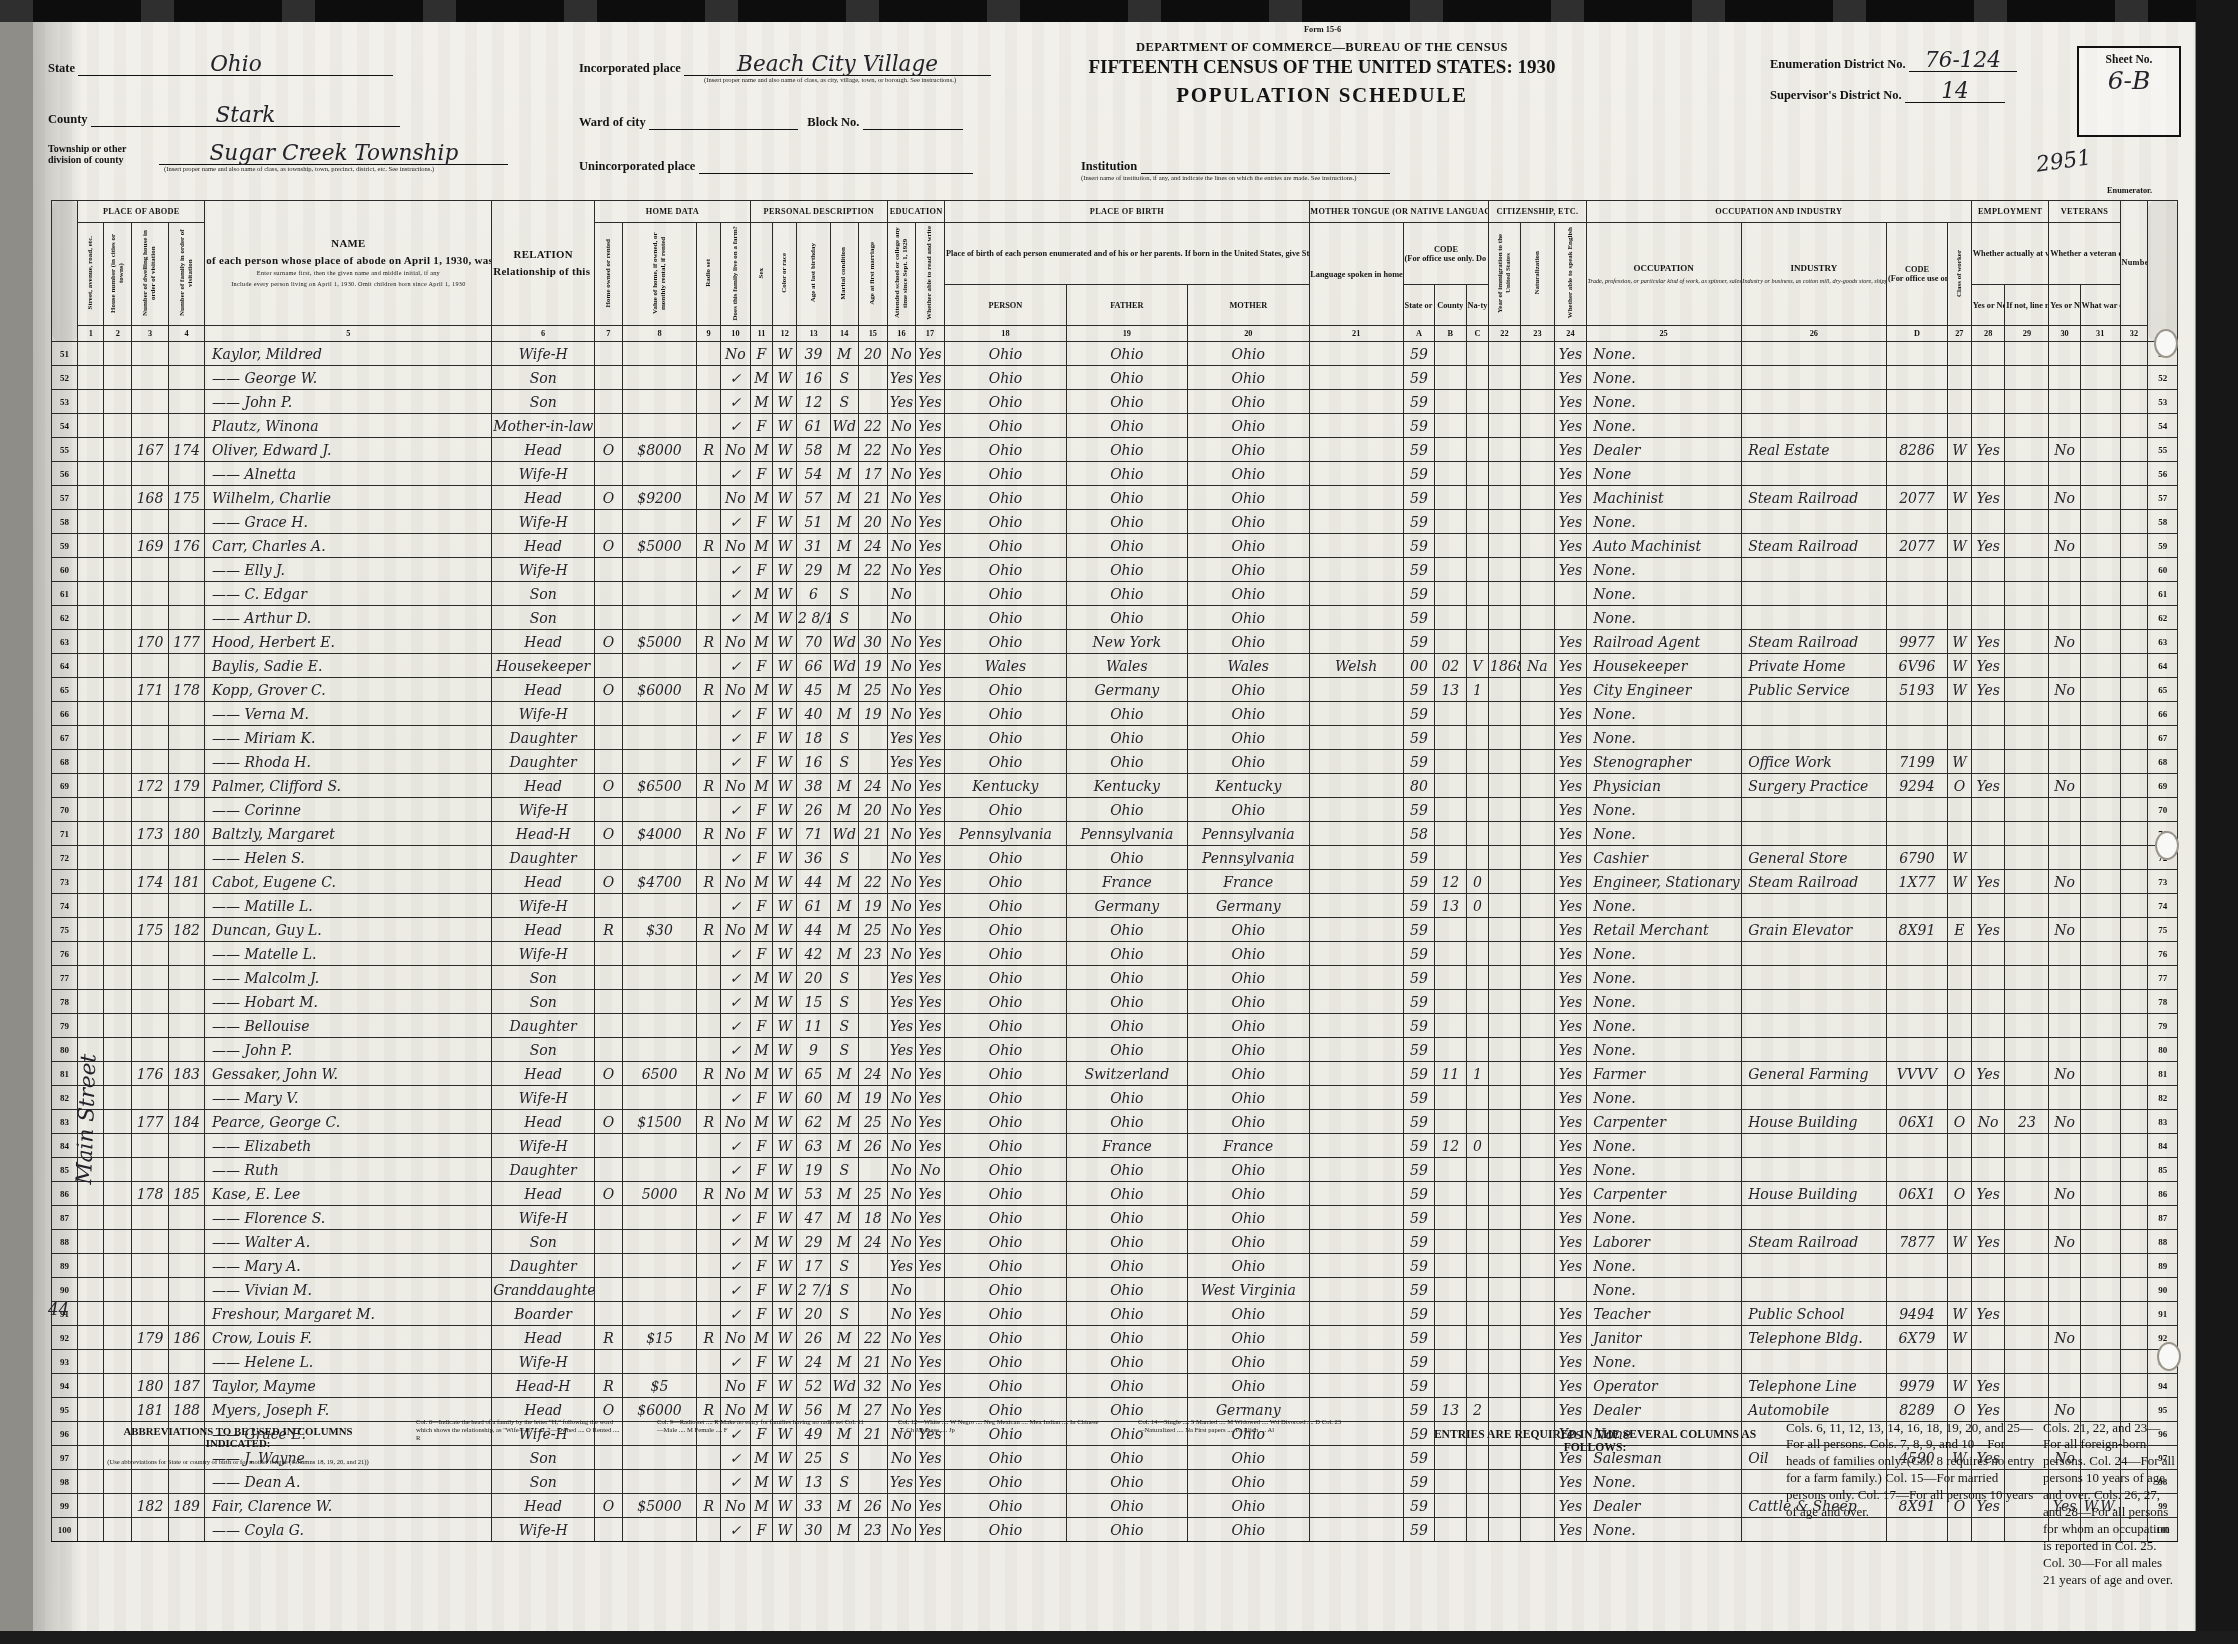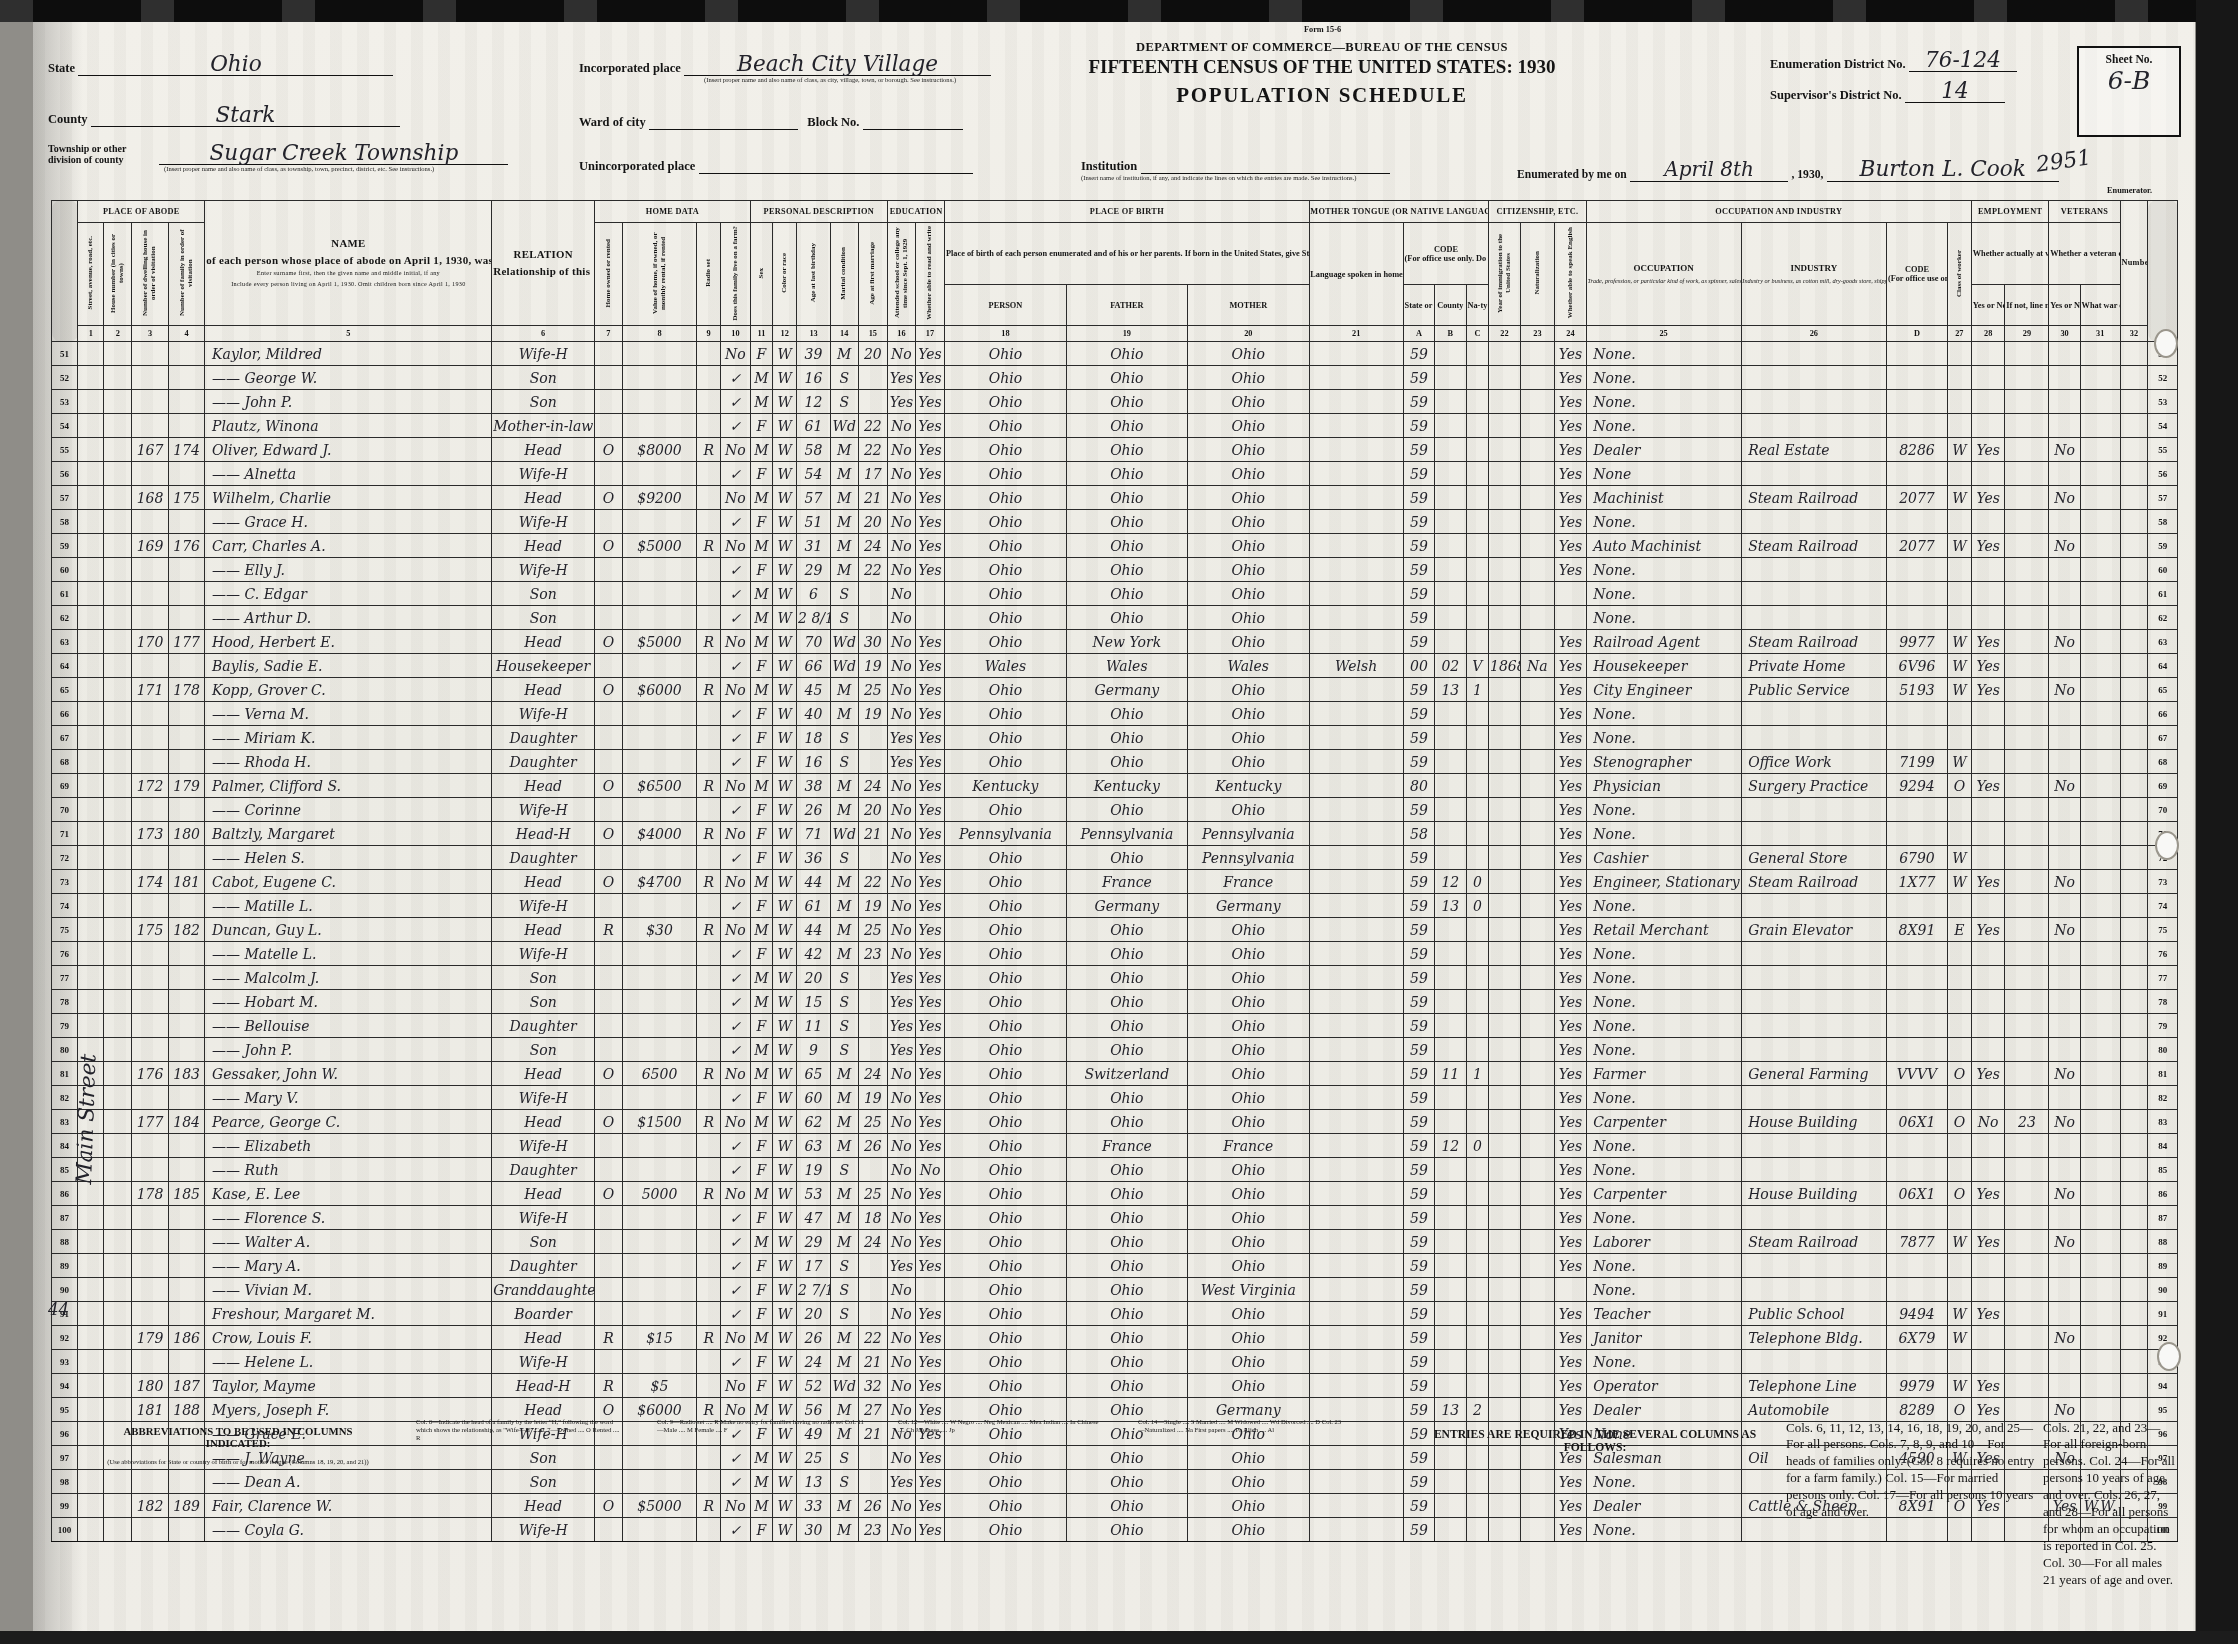--- a/index.html
+++ b/index.html
@@ -134,26 +134,20 @@
       </div>
       <div style="position:absolute;left:1722px;top:60px;">
         <span class="lbl">Supervisor's District No.</span>
         <span class="fline" style="width:100px;"><span class="hw fv">14</span></span>
       </div>
       <div class="sheetbox">
         <span class="lbl">Sheet No.</span>
         <span class="val hw">6-B</span>
       </div>
 
-      <div class="enum-line">
-        <span class="lbl">Enumerated by me on</span>
-        <span class="fline" style="width:158px;"><span class="hw" style="font-size:20px;">April 8th</span></span>
-        <span class="lbl">, 1930,</span>
-        <span class="fline" style="width:232px;"><span class="hw" style="font-size:21.6px;">Burton L. Cook</span></span>
-      </div>
       <div class="enum-suffix">Enumerator.</div>
       <div class="stamp-num hw">2951</div>
     </div>
 
     <table class="sched">
       <colgroup>
         <col style="width:25px">
           <col style="width:25px">
           <col style="width:26.6px">
           <col style="width:35px">

